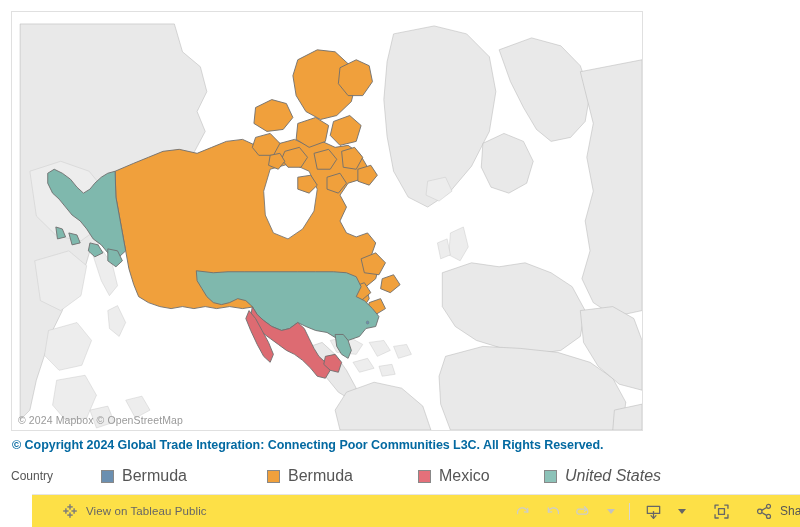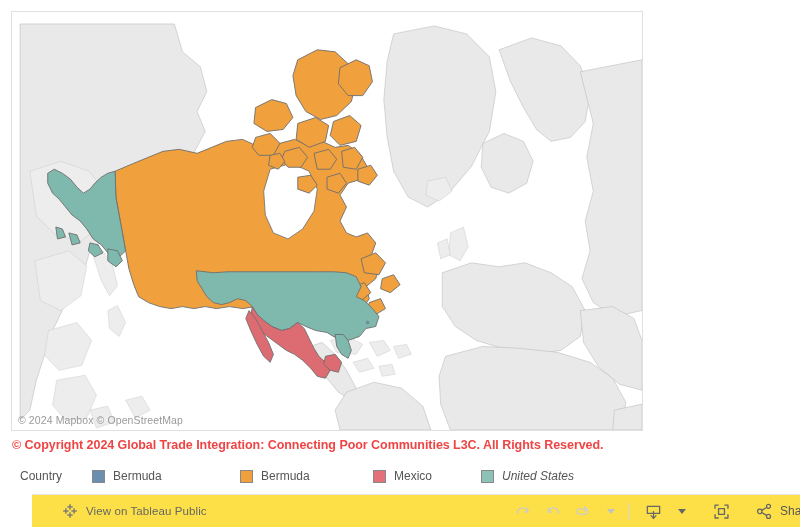--- a/index.html
+++ b/index.html
@@ -54,35 +54,36 @@
     z-index: 5;
   }
 
   
   .caption {
     position: absolute;
     left: 12px;
     top: 438px;
     font-size: 12.5px;
     font-weight: bold;
-    color: #ef4444;
+    color: #0369a1;
     white-space: nowrap;
     letter-spacing: -0.05px;
   }
 
   
   .legend {
     position: absolute;
-    left: 20px;
+    left: 11px;
     top: 466px;
     height: 20px;
     display: flex;
     align-items: center;
     font-size: 12px;
     color: #555555;
+    gap: 18px;
   }
   .legend-title {
     color: #555555;
     font-size: 12px;
     width: 72px;
     flex: 0 0 auto;
   }
   .legend-entry {
     display: flex;
     align-items: center;
@@ -94,21 +95,21 @@
   .legend-entry.e3 { width: 140px; font-style: italic; }
   .legend-swatch {
     width: 13px;
     height: 13px;
     border: 1px solid #888888;
     box-sizing: border-box;
     margin-right: 8px;
     flex: 0 0 auto;
   }
   .legend-label {
-    font-size: 12px;
+    font-size: 16px;
     color: #555555;
     white-space: nowrap;
   }
 
   
   .toolbar {
     position: absolute;
     left: 0;
     top: 494px;
     width: 800px;

